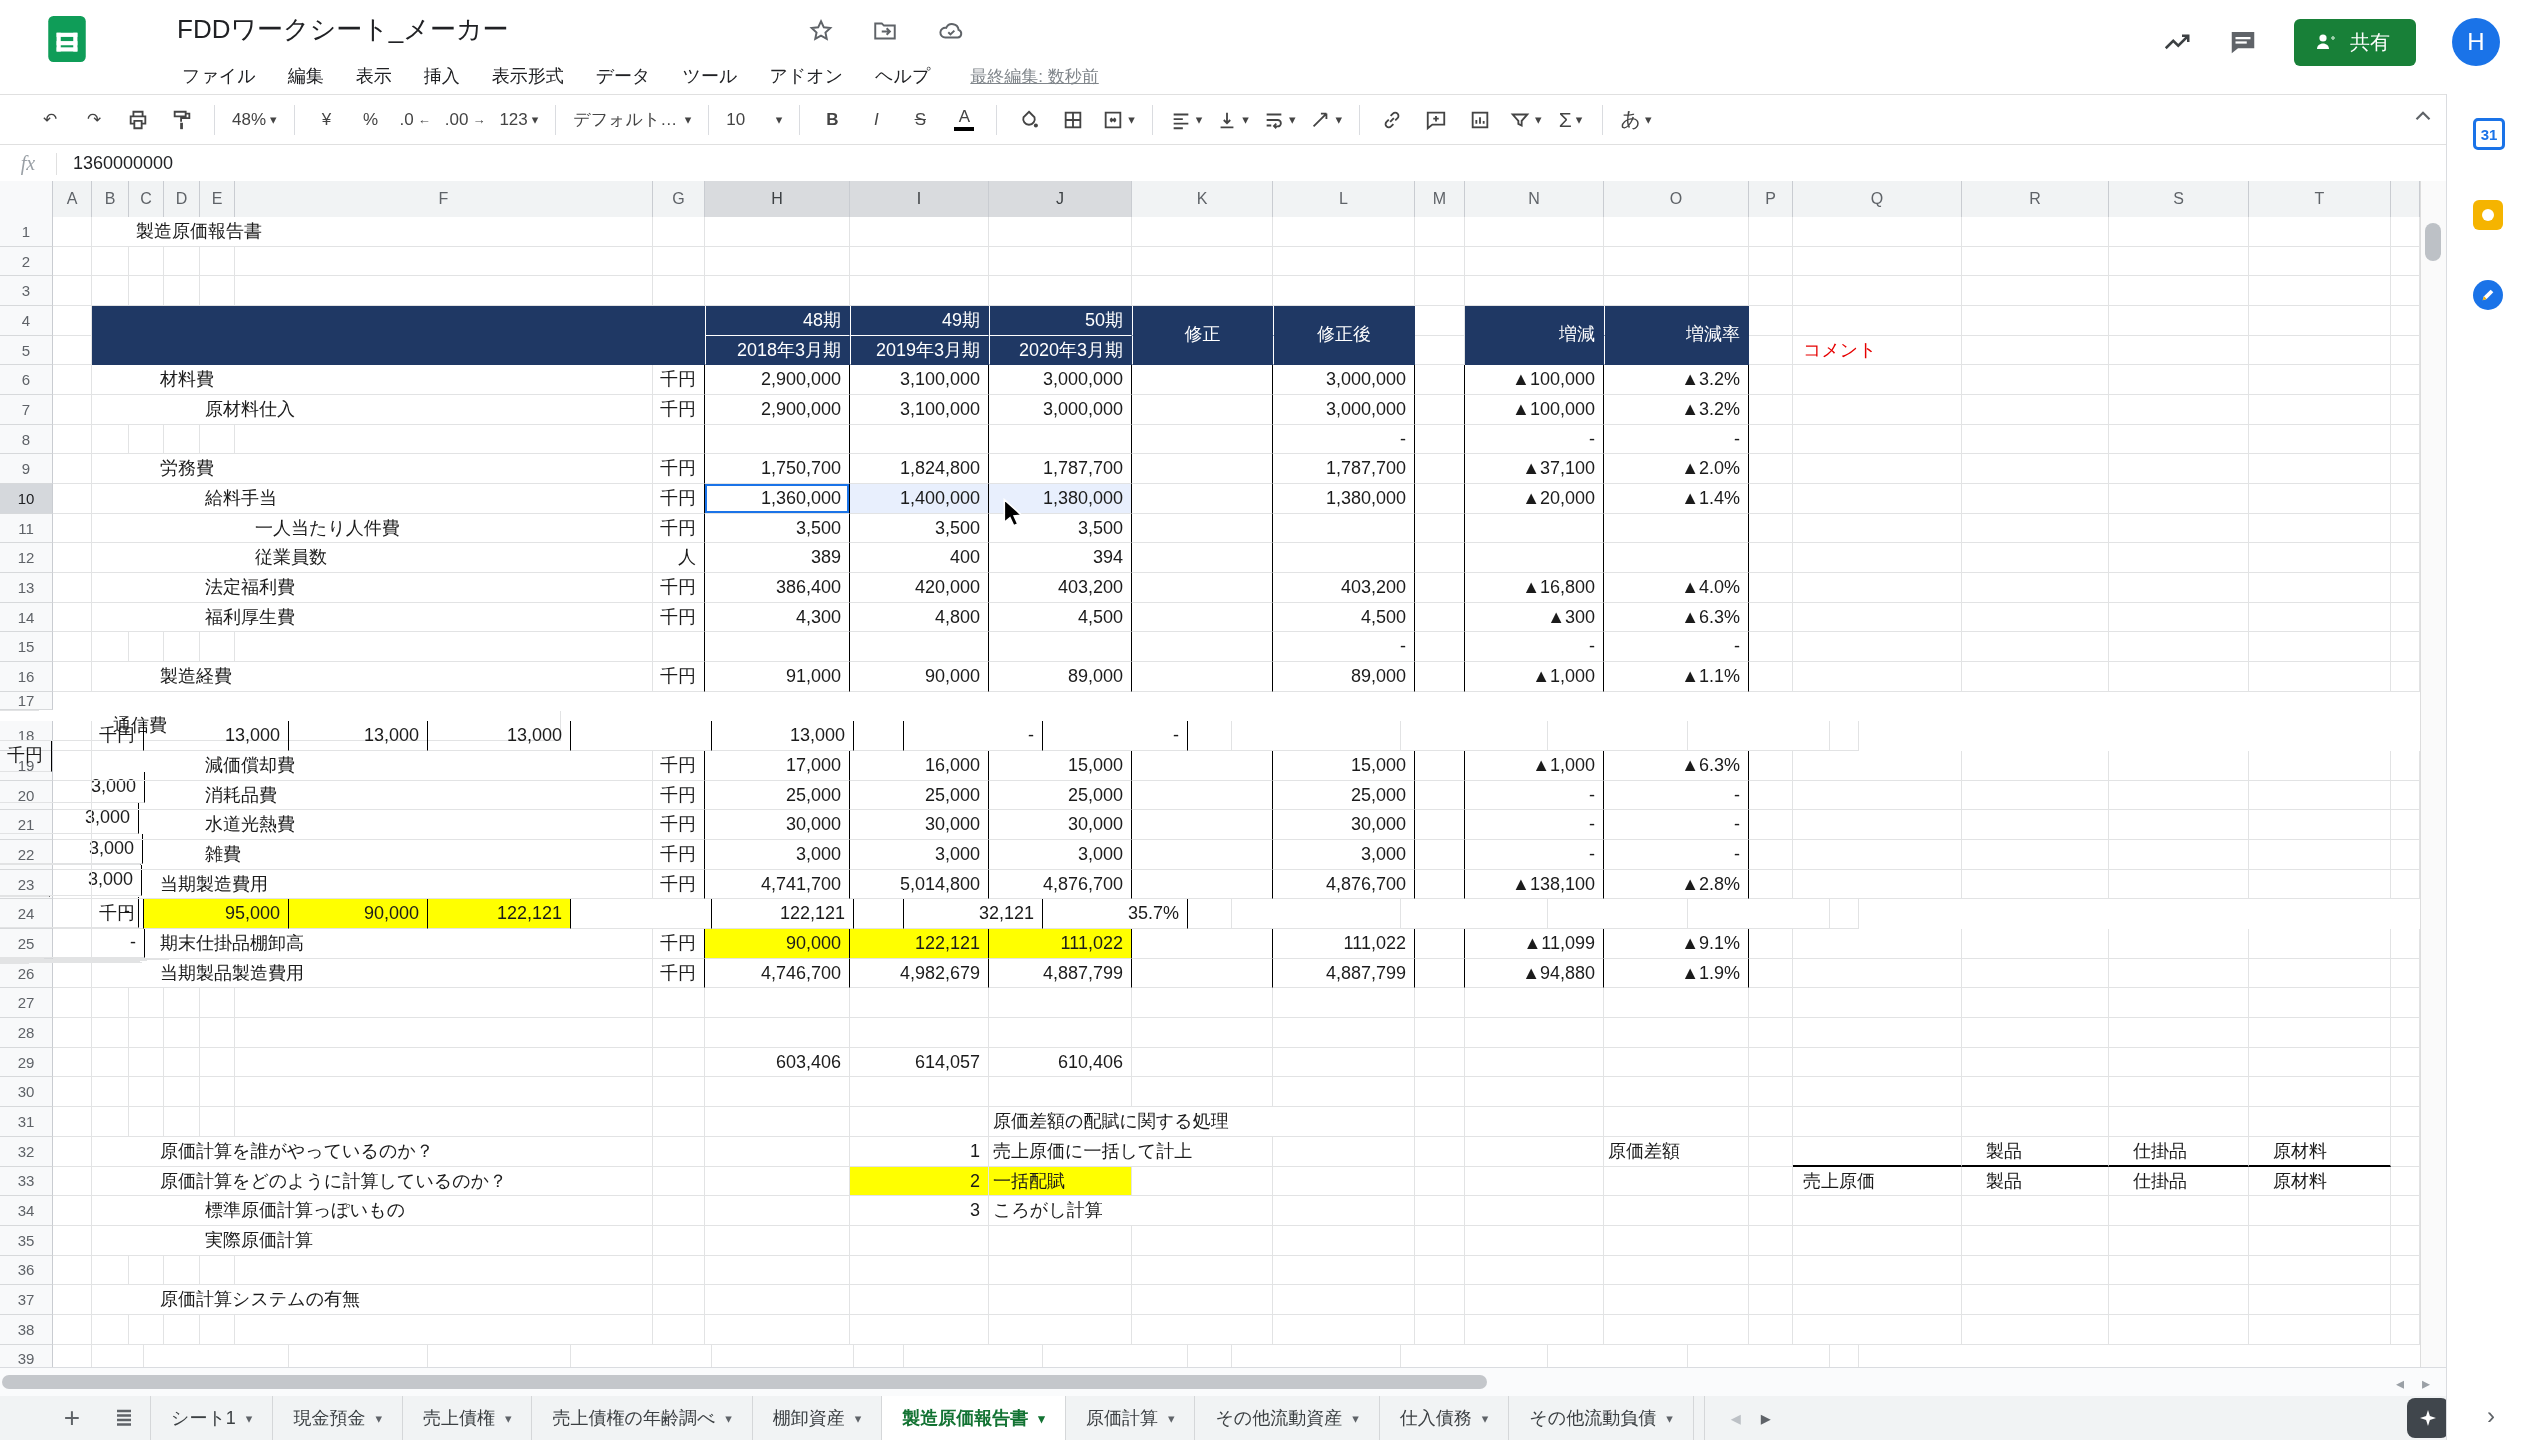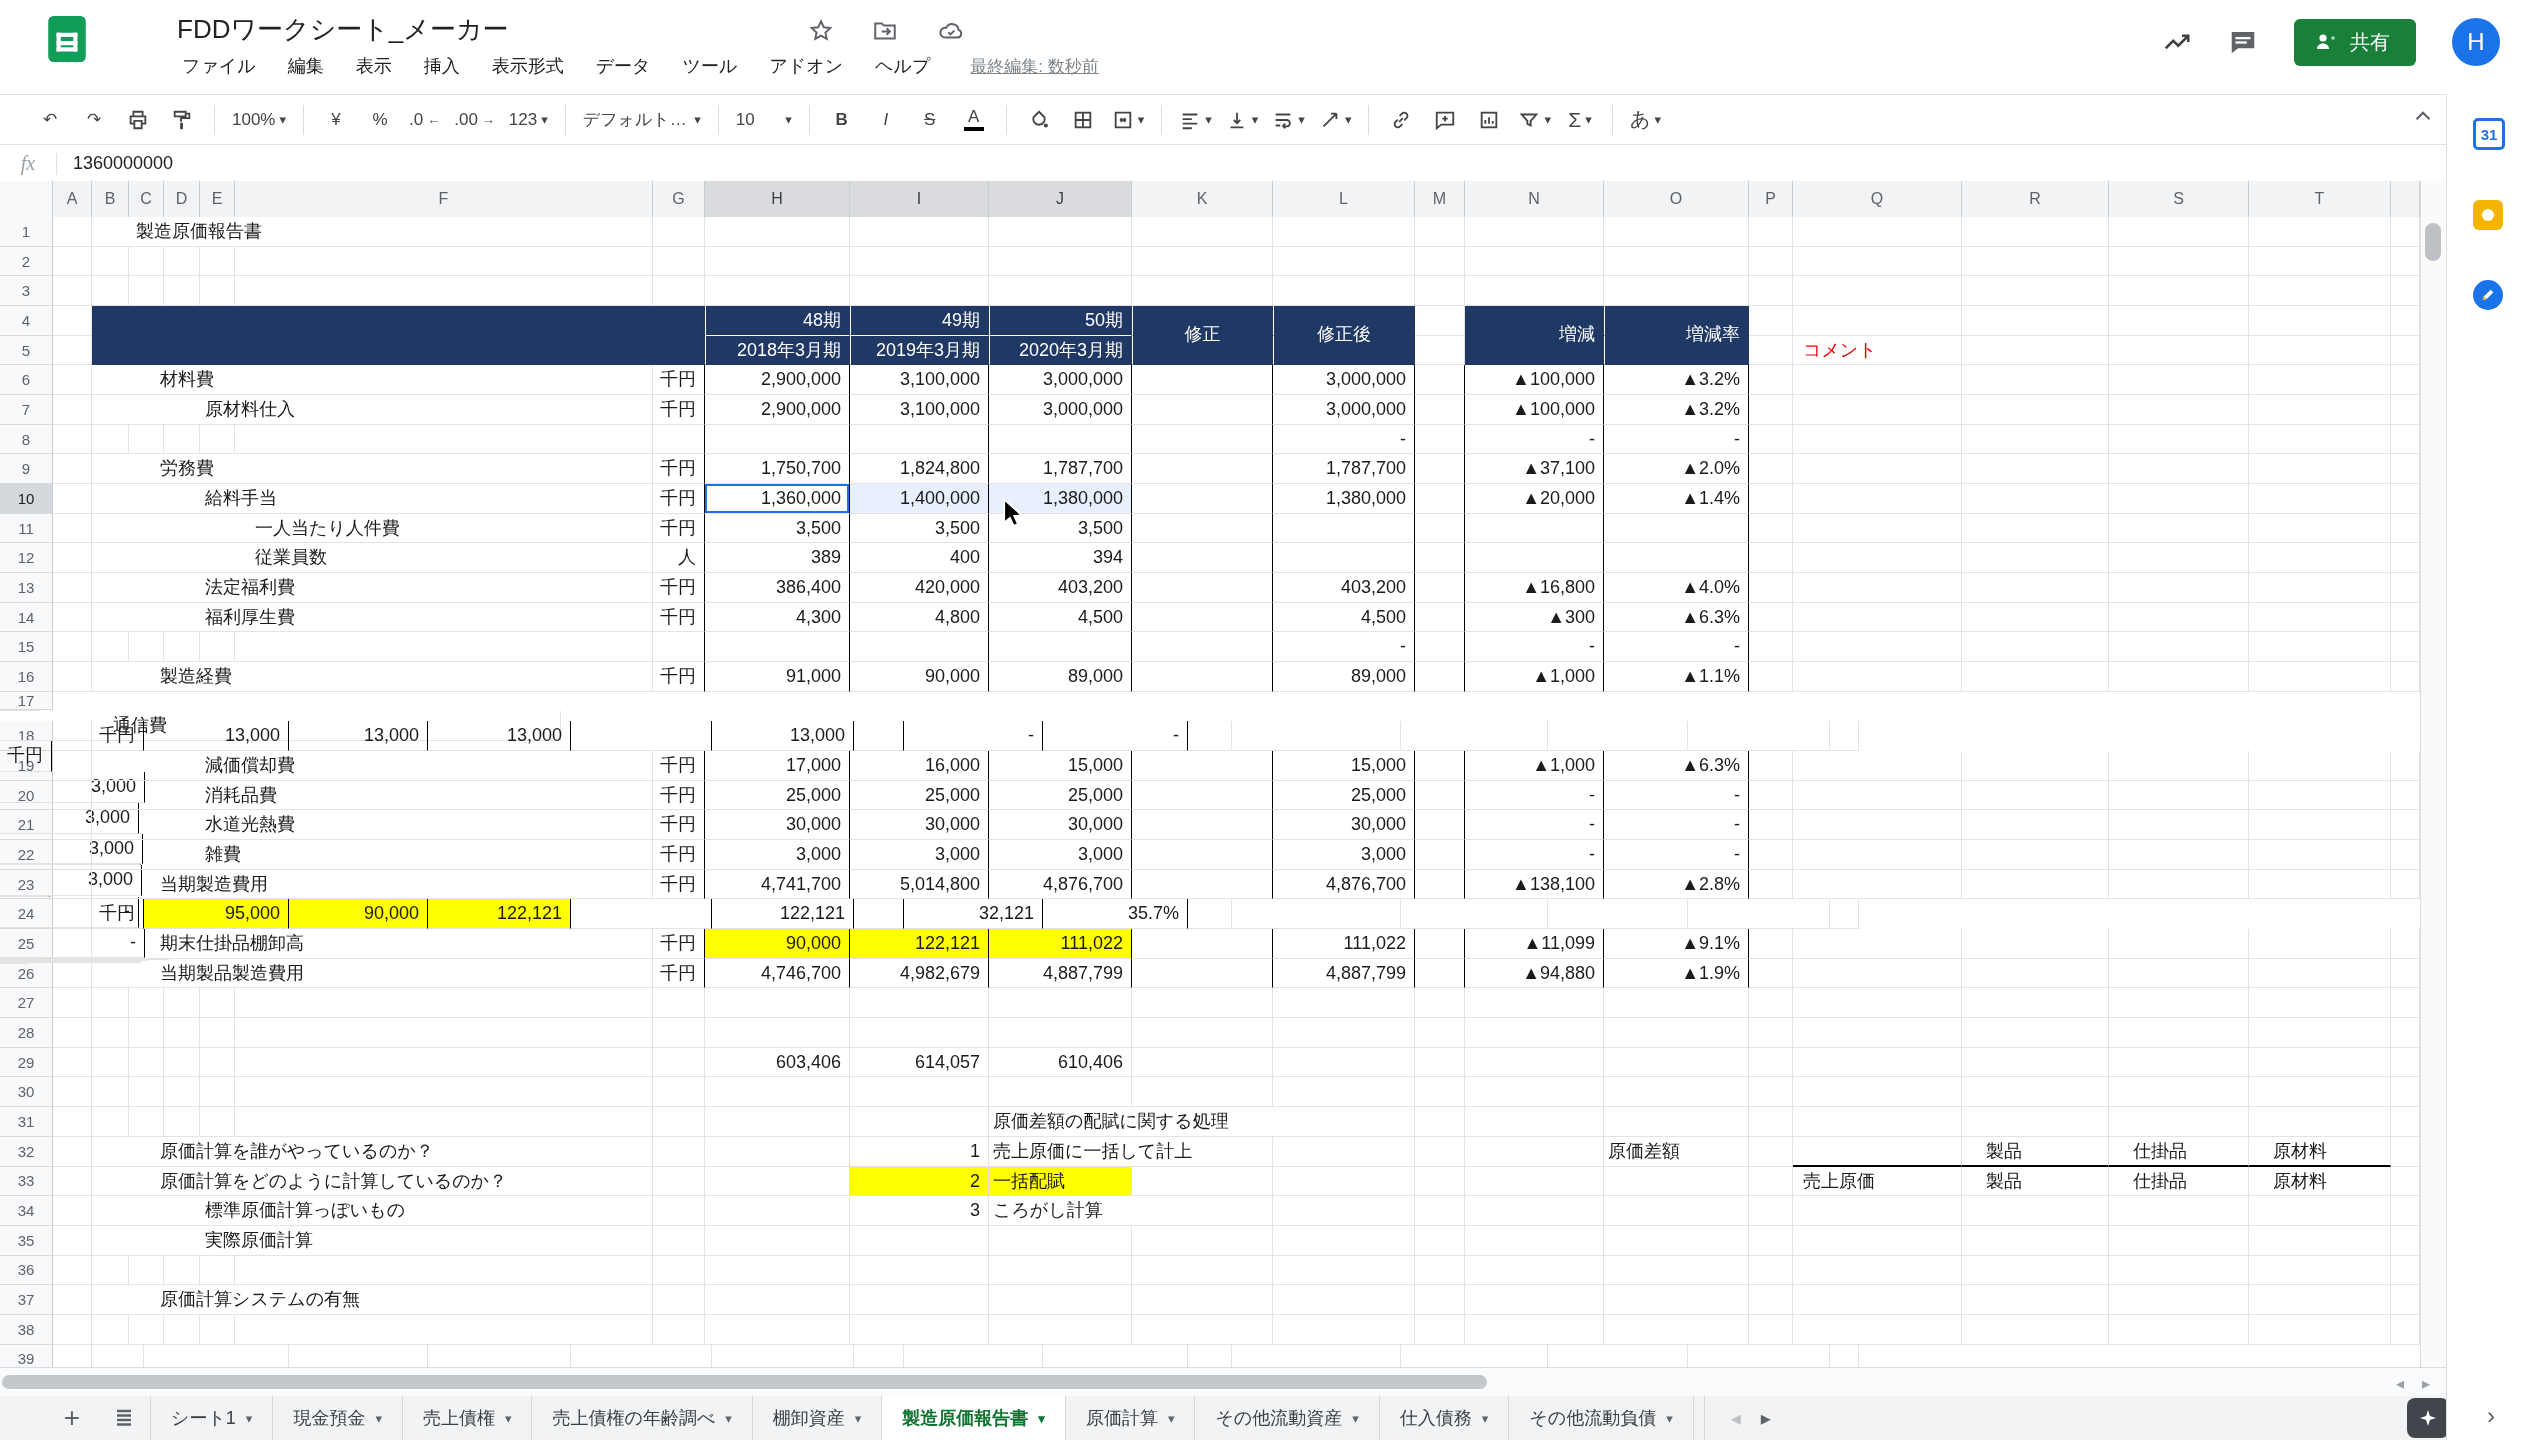--- a/index.html
+++ b/index.html
@@ -3,21 +3,21 @@
 <meta charset="utf-8">
 <style>
   html,body{margin:0;padding:0;}
   body{width:2528px;height:1440px;position:relative;overflow:hidden;background:#fff;
        font-family:"Liberation Sans",sans-serif;color:#202124;}
   
   #topbar{position:absolute;left:0;top:0;width:2528px;height:94px;background:#fff;}
   #logo{position:absolute;left:42px;top:14px;width:50px;height:50px;}
   #doc-title{position:absolute;left:177px;top:12px;font-size:26px;color:#202124;}
   .title-ic{position:absolute;top:18px;width:26px;height:26px;color:#5f6368;}
-  #menubar{position:absolute;left:170px;top:50px;display:flex;gap:8px;font-size:18px;color:#202124;}
+  #menubar{position:absolute;left:170px;top:60px;display:flex;gap:8px;font-size:18px;color:#202124;}
   #menubar .menu{padding:4px 12px;border-radius:4px;cursor:default;}
   #last-edit{font-size:17px;color:#80868b;text-decoration:underline;margin-left:20px;padding:5px 0;}
   #top-right{position:absolute;right:28px;top:18px;display:flex;align-items:center;gap:36px;}
   #share-btn{display:flex;align-items:center;gap:12px;background:#188038;color:#fff;font-size:20px;
              padding:10px 26px 10px 20px;border-radius:6px;border:none;}
   #avatar{width:48px;height:48px;border-radius:50%;background:#1a73e8;color:#fff;font-size:24px;
           display:flex;align-items:center;justify-content:center;}
   
   #toolbar{position:absolute;left:0;top:94px;width:2446px;height:51px;background:#fff;
            border-top:1px solid #e0e0e0;border-bottom:1px solid #e0e0e0;display:flex;align-items:center;
@@ -167,21 +167,21 @@
       </svg>
     </span>
   <span class="tbtn">
     <svg width="22" height="22" viewBox="0 0 24 24">
       <path d="M4 3h12v5H4zM16 5h4v5h-9v4" fill="none" stroke="#444" stroke-width="2"></path>
       <rect x="10" y="15" width="3" height="7" fill="#444"></rect>
       </svg>
     </span>
   <span class="tsep"></span>
   <span class="tbtn">
-      <span>100%</span>
+      <span>48%</span>
       <span class="caret">▾</span>
     </span>
   <span class="tsep"></span>
   <span class="tbtn">¥</span>
   <span class="tbtn">%</span>
   <span class="tbtn">
       <span>.0</span>
       <span style="font-size:13px">←</span>
     </span>
   <span class="tbtn">

